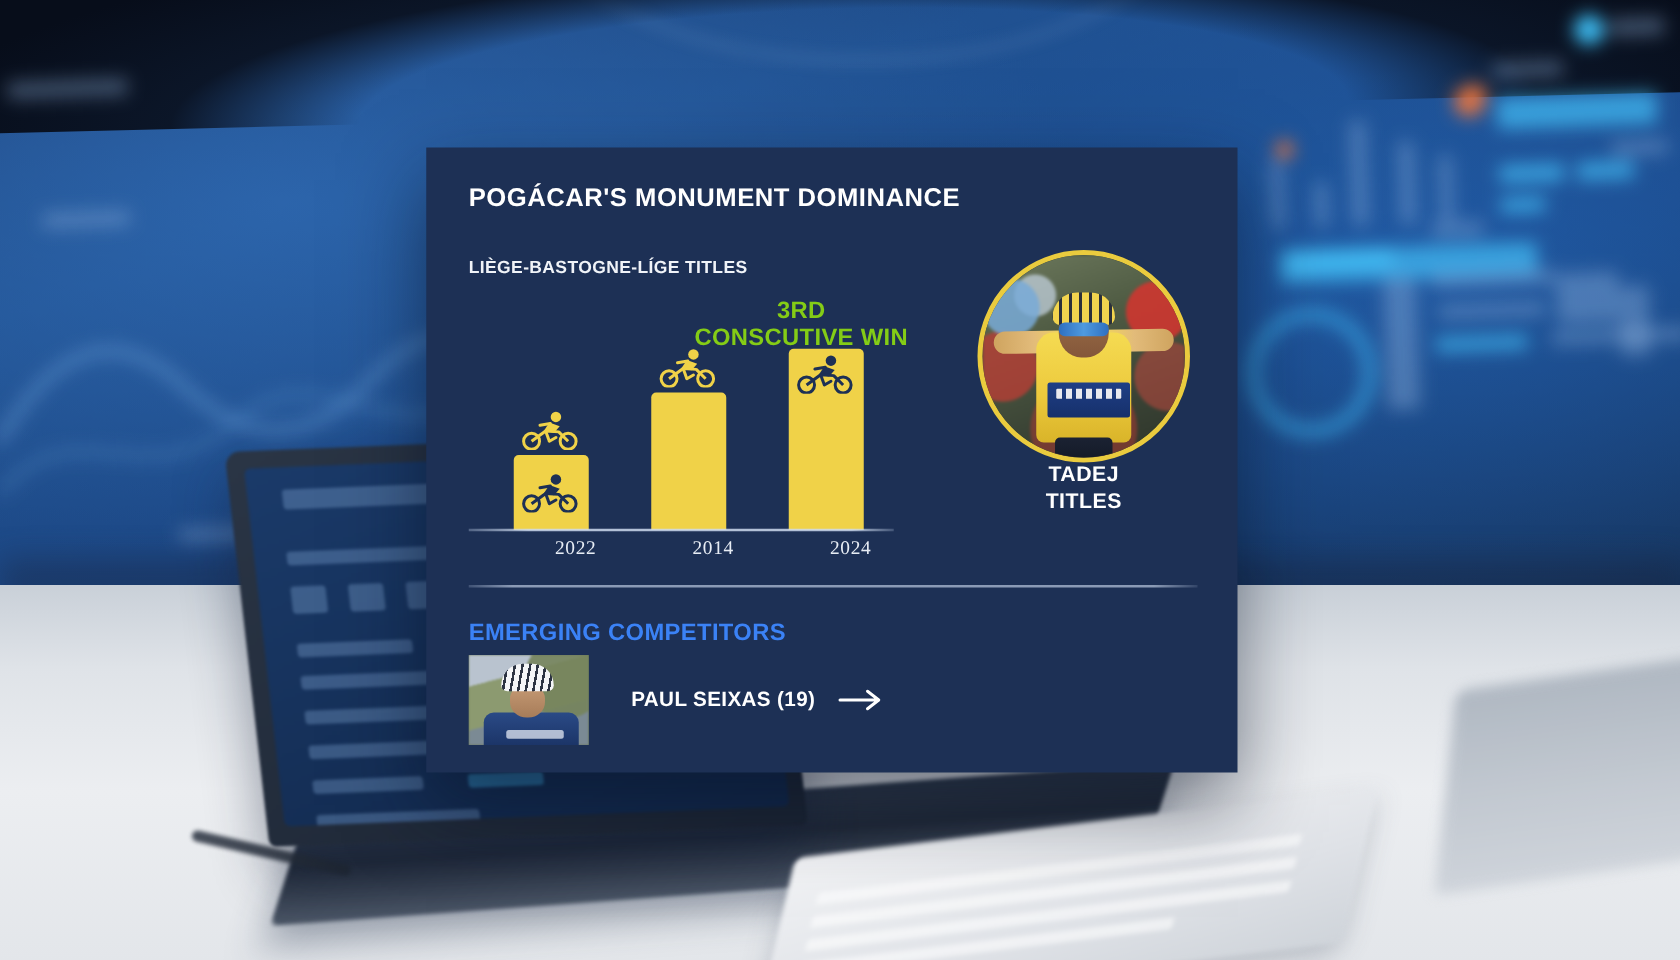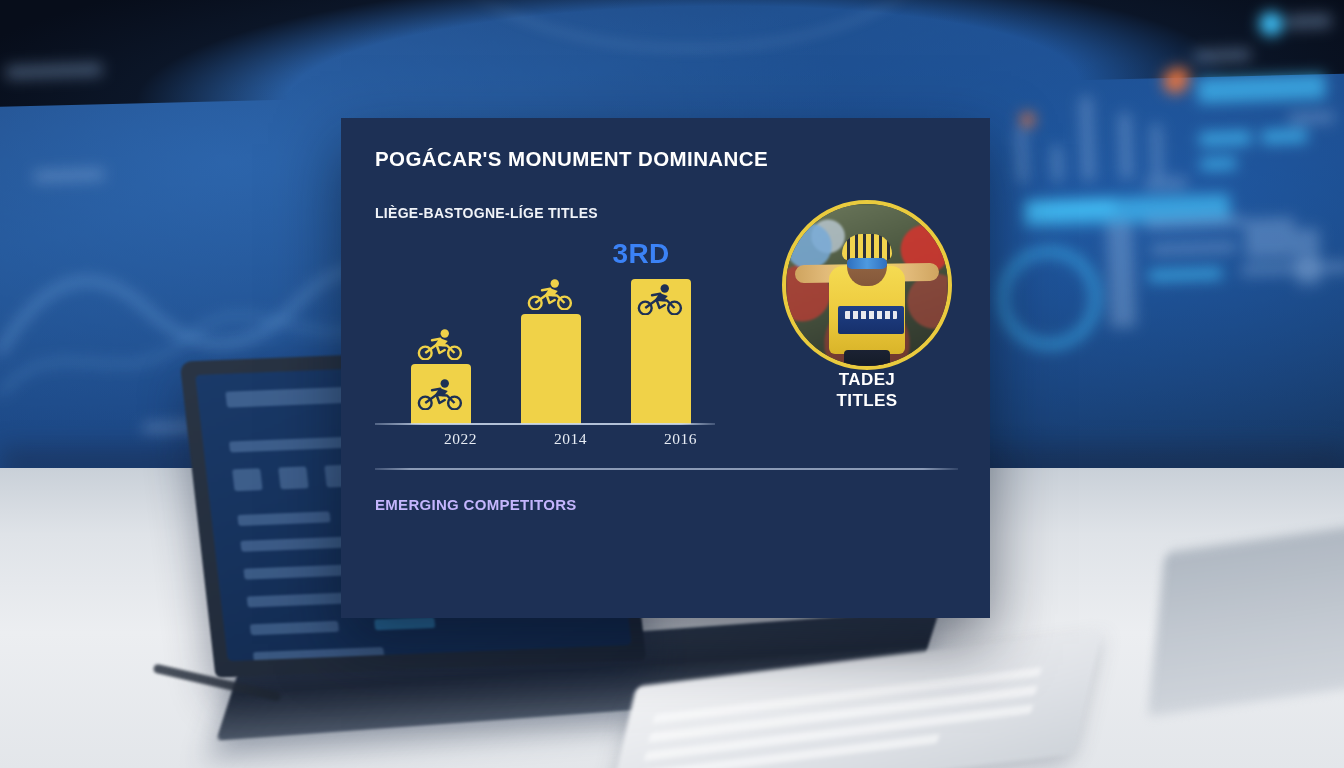--- a/index.html
+++ b/index.html
@@ -131,22 +131,22 @@
   .card-title{
     font-size:20.5px; font-weight:bold; color:#ffffff;
     letter-spacing:.4px; line-height:1.1;
   }
   .chart-sub{
     position:absolute; left:34px; top:87px;
     font-size:14px; font-weight:bold; color:#f0f3f8; letter-spacing:.3px;
   }
   .headline{
     position:absolute; left:150px; top:120px; width:300px;
-    text-align:center; color:#3b82f6; font-weight:bold;
-    font-size:28px; line-height:1.14; letter-spacing:.3px;
+    text-align:center; color:#84cc16; font-weight:bold;
+    font-size:19px; line-height:1.14; letter-spacing:.3px;
   }
 
   
   .chart{ position:absolute; left:34px; top:150px; width:340px; height:178px; }
   .bars{ position:absolute; left:0; bottom:22px; width:340px; height:150px; }
   .bar-wrap{
     position:absolute; bottom:0; width:72px; display:flex;
     flex-direction:column; align-items:center; justify-content:flex-end;
   }
   .bar-col{
@@ -231,21 +231,21 @@
 
   
   .divider{
     position:absolute; left:34px; top:350px; width:583px; height:2px;
     background:linear-gradient(90deg,rgba(168,184,212,.25),rgba(176,190,214,.75) 6%,rgba(176,190,214,.75) 94%,rgba(168,184,212,.15));
   }
 
   
   .emerg-title{
     position:absolute; left:34px; top:378px;
-    color:#c4b5fd; font-weight:bold; font-size:15px; letter-spacing:.3px;
+    color:#3b82f6; font-weight:bold; font-size:19px; letter-spacing:.3px;
   }
   .emerg-row{ position:absolute; left:34px; top:406px; display:flex; align-items:center; }
   .thumb{
     width:96px; height:72px; overflow:hidden; position:relative;
     background:#6c7a57; flex:none;
   }
   .th-bg{ position:absolute; inset:0;
     background:
       radial-gradient(circle at 80% 26%, rgba(118,132,92,.9) 0 34%, rgba(0,0,0,0) 35%),
       linear-gradient(165deg,#b9c3cf 0 26%, #8c9a70 26% 62%, #7b8a94 62% 100%);
@@ -396,20 +396,21 @@
 
 <div id="card">
   <div class="card-inner">
 
     <div class="card-title">POGÁCAR'S MONUMENT DOMINANCE</div>
 
     <div class="chart-sub">LIÈGE-BASTOGNE-LÍGE TITLES</div>
 
     <div class="headline">
       <div>3RD</div>
+      <div>CONSCUTIVE WIN</div>
     </div>
 
     <div class="chart">
       <div class="bars">
 
         <div class="bar-wrap" style="left:30px;">
           <span class="cyc-top">
             <svg width="48" height="32" viewBox="0 0 64 42" fill="currentColor">
               <circle cx="11" cy="33" r="8.5" fill="none" stroke="currentColor" stroke-width="3.2"></circle>
               <circle cx="50" cy="33" r="8.5" fill="none" stroke="currentColor" stroke-width="3.2"></circle>
@@ -468,21 +469,21 @@
               </svg>
             </span>
           </div>
         </div>
       </div>
 
       <div class="axis"></div>
 
       <div class="year" style="left:30px;">2022</div>
       <div class="year" style="left:140px;">2014</div>
-      <div class="year" style="left:250px;">2016</div>
+      <div class="year" style="left:250px;">2024</div>
     </div>
 
     <div class="portrait-wrap">
       <div class="portrait">
         <div class="ph-crowd"></div>
         <div class="ph-arms"></div>
         <div class="ph-jersey"></div>
         <div class="ph-logo"></div>
         <div class="ph-shorts"></div>
         <div class="ph-head"></div>
@@ -492,15 +493,29 @@
       <div class="portrait-name">
         <div>TADEJ</div>
         <div>TITLES</div>
       </div>
     </div>
 
     <div class="divider"></div>
 
     <div class="emerg-title">EMERGING COMPETITORS</div>
 
+    <div class="emerg-row">
+      <div class="thumb">
+        <div class="th-bg"></div>
+        <div class="th-jersey"></div>
+        <div class="th-face"></div>
+        <div class="th-helmet"></div>
+      </div>
+      <div class="emerg-name">PAUL SEIXAS (19)</div>
+      <span class="arrow-icon">
+        <svg width="38" height="20" viewBox="0 0 38 20">
+          <path d="M2 10 H32 M24 3 L33 10 L24 17" fill="none" stroke="#ffffff" stroke-width="2.4" stroke-linecap="round" stroke-linejoin="round"></path>
+        </svg>
+      </span>
+    </div>
 
   </div>
 </div>
 
 </body></html>

